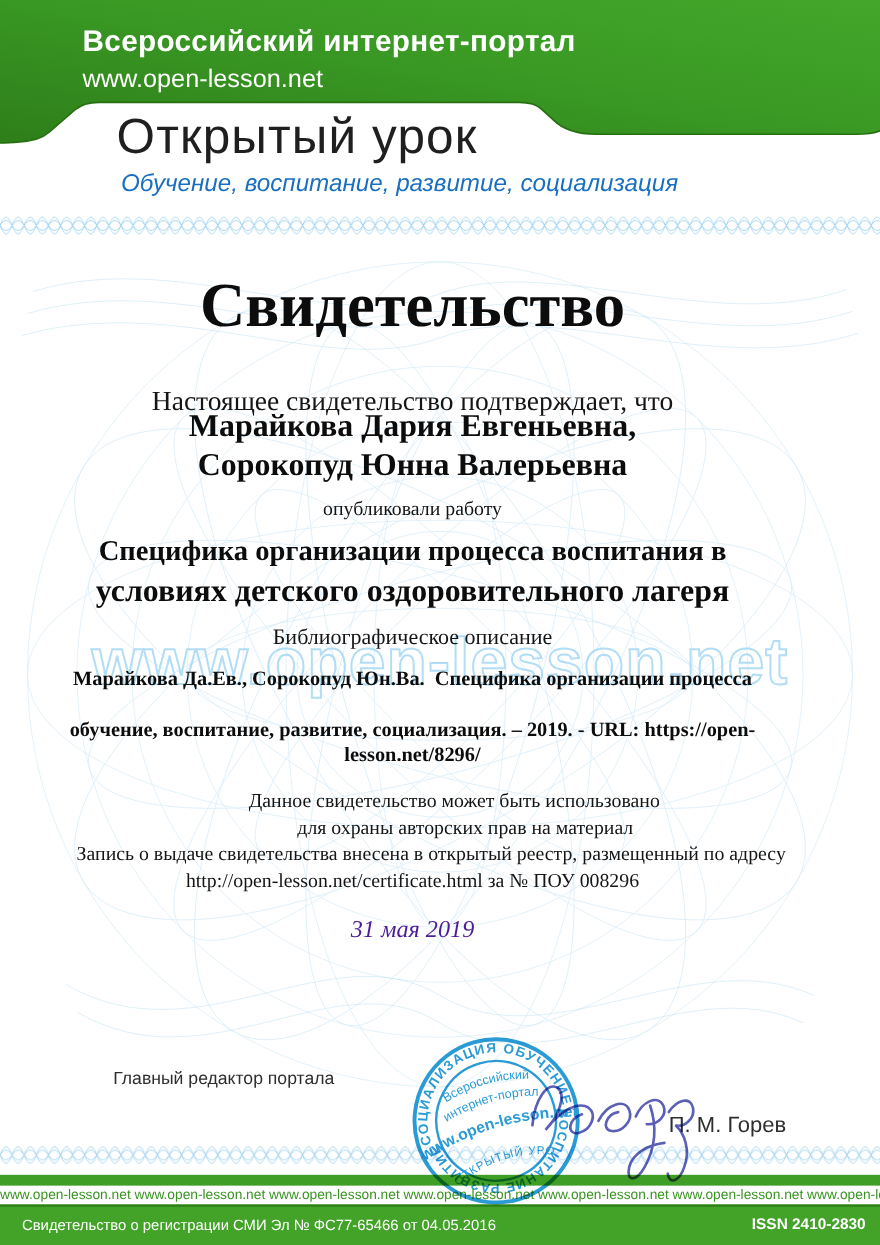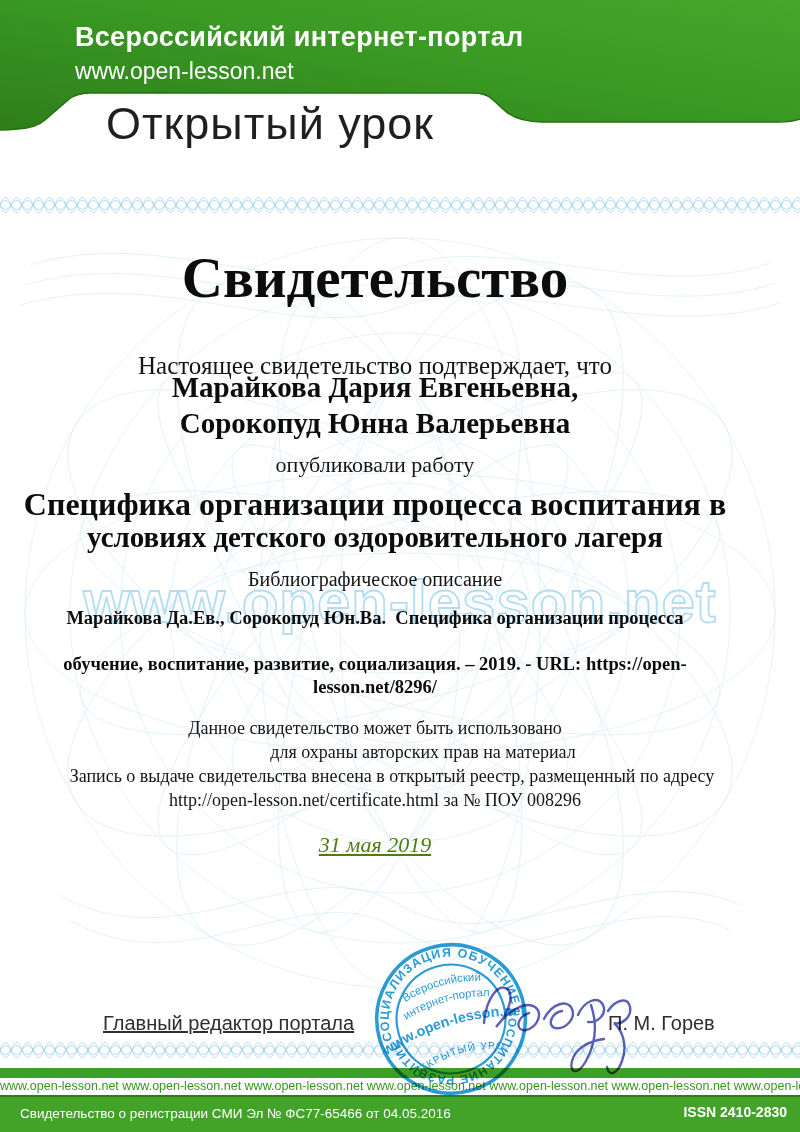--- a/index.html
+++ b/index.html
@@ -23,34 +23,34 @@
   .wave-band{left:0;width:800px;height:24px;z-index:1;}
   .wave-top{top:193px;} .wave-bottom{top:1038px;}
   .rosette{left:0;top:205px;z-index:1;opacity:.85;}
   .watermark-svg{left:0;top:568px;z-index:1;}
 
   
   .cert-title{top:245px;font-weight:bold;font-size:57px;color:#0c0c0c;z-index:2;}
   .cert-intro{top:328px;font-size:25px;color:#151515;z-index:2;margin-top:24px;}
   .cert-name1{top:371px;font-weight:bold;font-size:29px;color:#0c0c0c;z-index:2;}
   .cert-name2{top:407px;font-weight:bold;font-size:29px;color:#0c0c0c;z-index:2;}
-  .cert-action{top:452px;font-size:22px;color:#151515;z-index:2;}
-  .work-line1{top:486px;font-weight:bold;font-size:32px;color:#0c0c0c;z-index:2;}
+  .cert-action{top:452px;font-size:18px;color:#151515;z-index:2;}
+  .work-line1{top:486px;font-weight:bold;font-size:26px;color:#0c0c0c;z-index:2;}
   .work-line2{top:521px;font-weight:bold;font-size:29px;color:#0c0c0c;z-index:2;}
   .bib-heading{top:568px;font-size:20px;color:#151515;z-index:2;}
   .bib-line{font-weight:bold;font-size:18.5px;color:#0c0c0c;z-index:2;white-space:pre-wrap;}
   .bib1{top:608px;} .bib2{top:631px;} .bib3{top:654px;} .bib4{top:677px;}
   .usage-line{font-size:18px;color:#151515;z-index:2;}
-  .use1{top:718px;} .use2:nth-child(n){top:742px;margin-left:48px;} .use2{top:742px;}
+  .use1{top:718px;margin-left:38px;} .use2:nth-child(n){top:742px;margin-left:48px;} .use2{top:742px;}
   .use3{top:766px;padding-left:17px;} .use4{top:790px;}
-  .cert-date{top:832px;font-style:italic;font-size:22px;color:#4d7c0f;z-index:2;text-decoration:underline;}
-
-  
-  .sig-role{left:103px;top:1012px;font-family:"Liberation Sans",sans-serif;
-    font-size:20px;color:#2e2e2e;z-index:4;text-decoration:underline;}
+  .cert-date{top:832px;font-style:italic;font-size:22px;color:#4c1d95;z-index:2;}
+
+  
+  .sig-role{left:103px;top:972px;font-family:"Liberation Sans",sans-serif;
+    font-size:16px;color:#2e2e2e;z-index:4;}
   .sig-name{left:608px;top:1012px;font-family:"Liberation Sans",sans-serif;
     font-size:20px;color:#2e2e2e;z-index:4;}
   .stamp-svg{left:362px;top:930px;z-index:7;mix-blend-mode:multiply;}
   .signature-svg{left:478px;top:955px;z-index:8;mix-blend-mode:multiply;}
 
   
   .footer-band1{left:0;top:1068px;width:800px;height:10px;background:#3f9e25;z-index:3;}
   .url-strip{left:0;top:1078px;width:800px;height:17px;background:#ffffff;z-index:3;
     font-family:"Liberation Sans",sans-serif;font-size:12.5px;line-height:17px;
     color:#3a9423;text-align:center;white-space:nowrap;overflow:hidden;}
@@ -73,20 +73,21 @@
         <stop offset="0.55" stop-color="#3a9a24"></stop>
         <stop offset="1" stop-color="#44a82c"></stop>
       </linearGradient>
     </defs>
     <path d="M-2,-4 H802 V118 Q795,122 778,122 H542 Q516,122 503,109 L492,99 Q486,93 472,93
              H90 Q76,93 68,100 L45,120 Q36,128 18,129 Q6,130 -2,130 Z" fill="url(#ggrad)" stroke="#25700f" stroke-width="1.5"></path>
   </svg>
   <div class="abs portal-title">Всероссийский интернет-портал</div>
   <div class="abs portal-url">www.open-lesson.net</div>
   <div class="abs logo-title">Открытый урок</div>
+  <div class="abs logo-subtitle">Обучение, воспитание, развитие, социализация</div>
 
   <svg class="abs wave-band wave-top" viewBox="0 0 800 24" preserveAspectRatio="none">
     <defs>
       <pattern id="wavetop" width="22" height="24" patternUnits="userSpaceOnUse">
         <g fill="none" stroke="#8cc8ea" stroke-width="0.8" opacity="0.85">
           <path d="M0,12 C4,2 7,2 11,12 C15,22 18,22 22,12"></path>
           <path d="M0,12 C4,22 7,22 11,12 C15,2 18,2 22,12"></path>
           <path d="M0,12 C4,6 7,6 11,12 C15,18 18,18 22,12"></path>
           <path d="M0,12 C4,18 7,18 11,12 C15,6 18,6 22,12"></path>
         </g>

